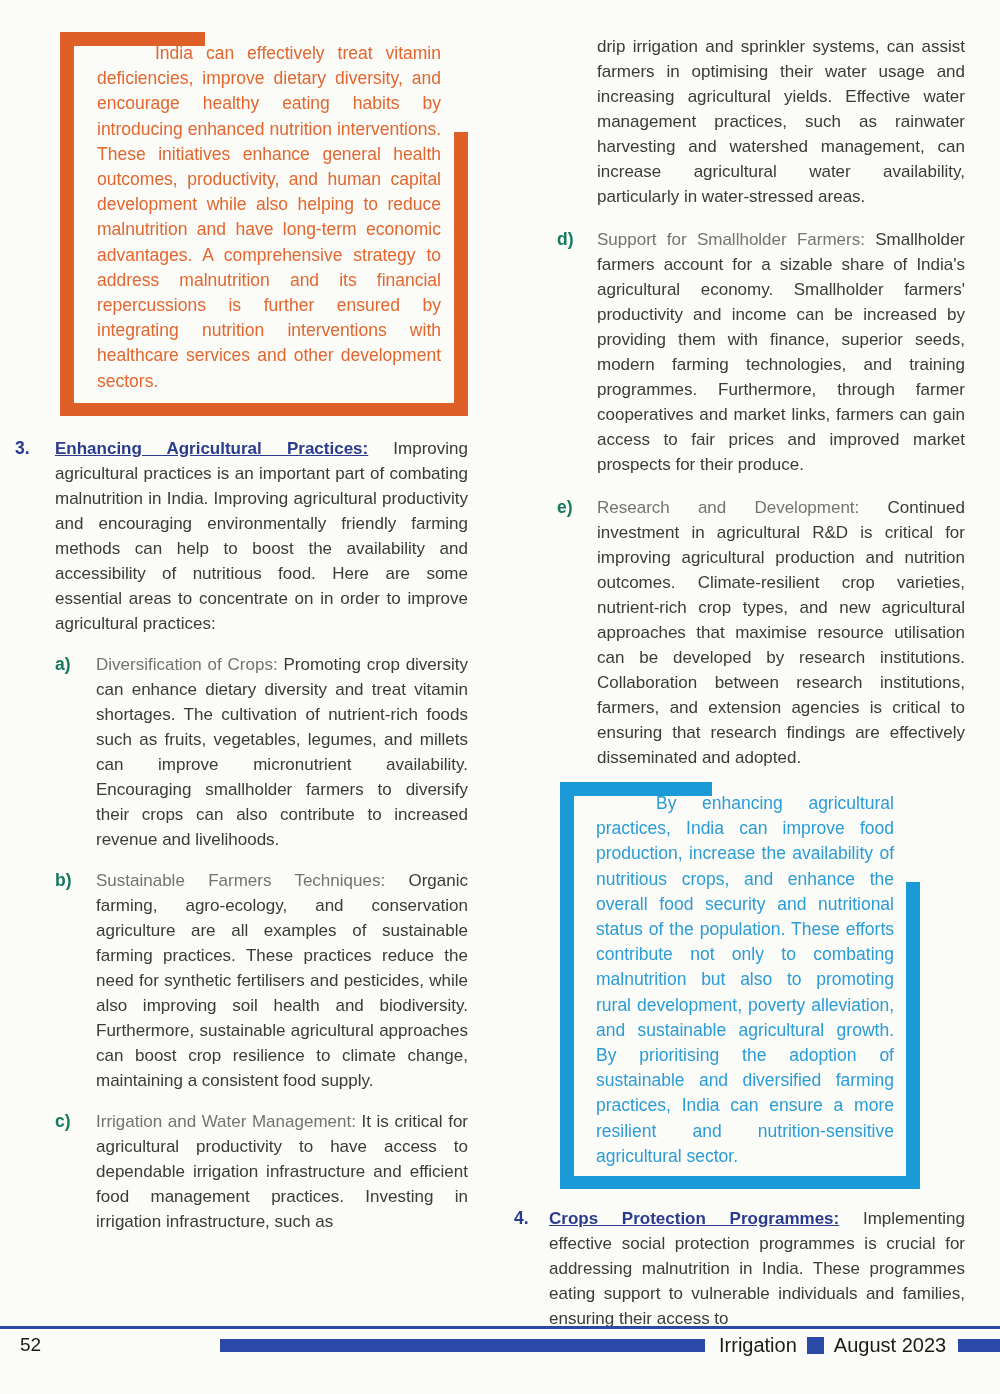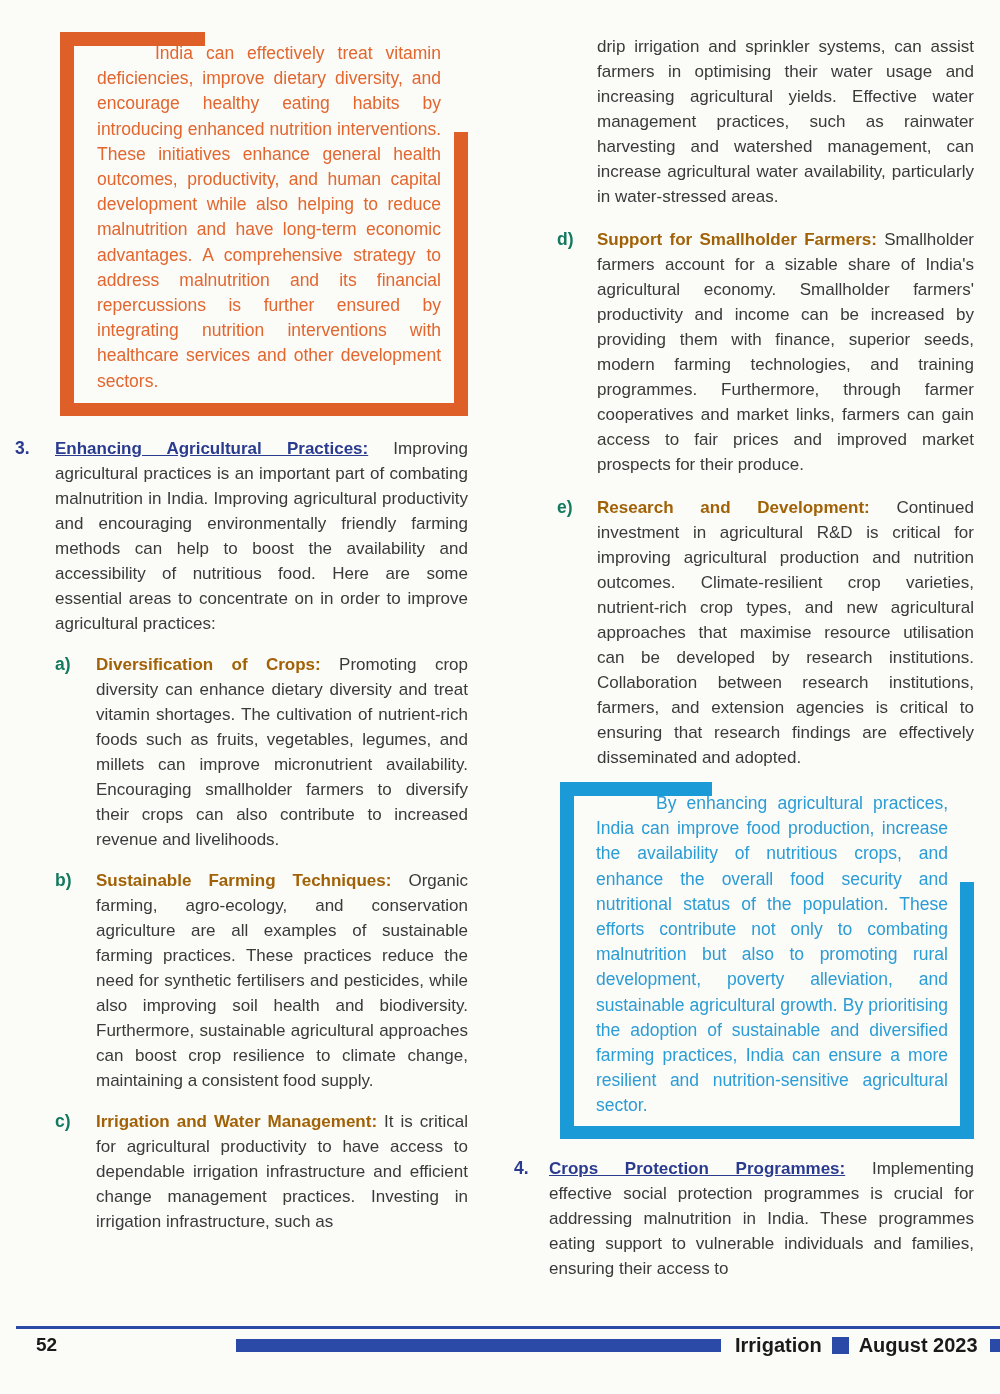--- a/index.html
+++ b/index.html
@@ -35,51 +35,51 @@
   .callout-orange { margin: 2px 0 0 45px; width: 408px; }
   .callout-orange .cbar { background: #de5f28; }
   .callout-orange .callout-text {
     color: #e2662e;
     padding: 9px 27px 22px 37px;
     text-indent: 58px;
     font-size: 17.5px;
     line-height: 25.2px;
   }
 
-  .callout-blue { margin: 12px 0 0 48px; width: 414px; }
+  .callout-blue { margin: 12px 0 0 48px; width: 360px; }
   .callout-blue .cbar { background: #1b9ad8; }
   .callout-blue .bar-top { width: 152px; }
   .callout-blue .callout-text {
     color: #2a9cd6;
     padding: 9px 26px 20px 36px;
     text-indent: 60px;
     font-size: 17.5px;
     line-height: 25.2px;
   }
 
   
   .item { display: flex; margin-top: 20px; }
   .item .num { flex: 0 0 40px; font-weight: bold; color: #2a3b8f; font-size: 17.5px; line-height: 25px; }
   .item .body { flex: 1; }
 
   .sub { display: flex; margin-top: 16px; margin-left: 40px; }
   .sub .label { flex: 0 0 41px; font-weight: bold; color: #14795f; font-size: 17.5px; line-height: 25px; }
   .sub .body { flex: 1; }
 
   .h-navy { font-weight: bold; color: #2a3b8f; text-decoration: underline; }
-  .h-teal { font-weight: bold; color: #a16207; }
+  .h-teal { font-weight: normal; color: #737373; }
 
   .col-right .cont { margin-left: 85px; margin-top: 4px; }
   .col-right .sub { margin-left: 45px; margin-top: 18px; }
   .col-right .sub .label { flex: 0 0 40px; }
   .col-right .item { margin-left: 2px; margin-top: 17px; }
   .col-right .item .num { flex: 0 0 35px; }
 
   
-  .footer { position: absolute; left: 16px; right: 0; top: 1326px; font-weight: bold; }
+  .footer { position: absolute; left: 0; right: 0; top: 1326px; }
   .footer-rule { height: 3px; background: #2b4aa8; width: 100%; }
   .footer-row {
     display: flex;
     align-items: center;
     height: 32px;
     padding-left: 20px;
     font-size: 20px;
     color: #1a1a1a;
   }
   .footer-row .pagenum { width: 200px; font-size: 19px; }
@@ -116,30 +116,30 @@
         <span class="label">a)</span>
         <p class="body">
           <span class="h-teal">Diversification of Crops:</span>
           <span>Promoting crop diversity can enhance dietary diversity and treat vitamin shortages. The cultivation of nutrient-rich foods such as fruits, vegetables, legumes, and millets can improve micronutrient availability. Encouraging smallholder farmers to diversify their crops can also contribute to increased revenue and livelihoods.</span>
         </p>
       </div>
 
       <div class="sub">
         <span class="label">b)</span>
         <p class="body">
-          <span class="h-teal">Sustainable Farming Techniques:</span>
+          <span class="h-teal">Sustainable Farmers Techniques:</span>
           <span>Organic farming, agro-ecology, and conservation agriculture are all examples of sustainable farming practices. These practices reduce the need for synthetic fertilisers and pesticides, while also improving soil health and biodiversity. Furthermore, sustainable agricultural approaches can boost crop resilience to climate change, maintaining a consistent food supply.</span>
         </p>
       </div>
 
       <div class="sub">
         <span class="label">c)</span>
         <p class="body">
           <span class="h-teal">Irrigation and Water Management:</span>
-          <span>It is critical for agricultural productivity to have access to dependable irrigation infrastructure and efficient change management practices. Investing in irrigation infrastructure, such as</span>
+          <span>It is critical for agricultural productivity to have access to dependable irrigation infrastructure and efficient food management practices. Investing in irrigation infrastructure, such as</span>
         </p>
       </div>
 
     </div>
 
     <div class="col col-right">
 
       <p class="cont">drip irrigation and sprinkler systems, can assist farmers in optimising their water usage and increasing agricultural yields. Effective water management practices, such as rainwater harvesting and watershed management, can increase agricultural water availability, particularly in water-stressed areas.</p>
 
       <div class="sub">

